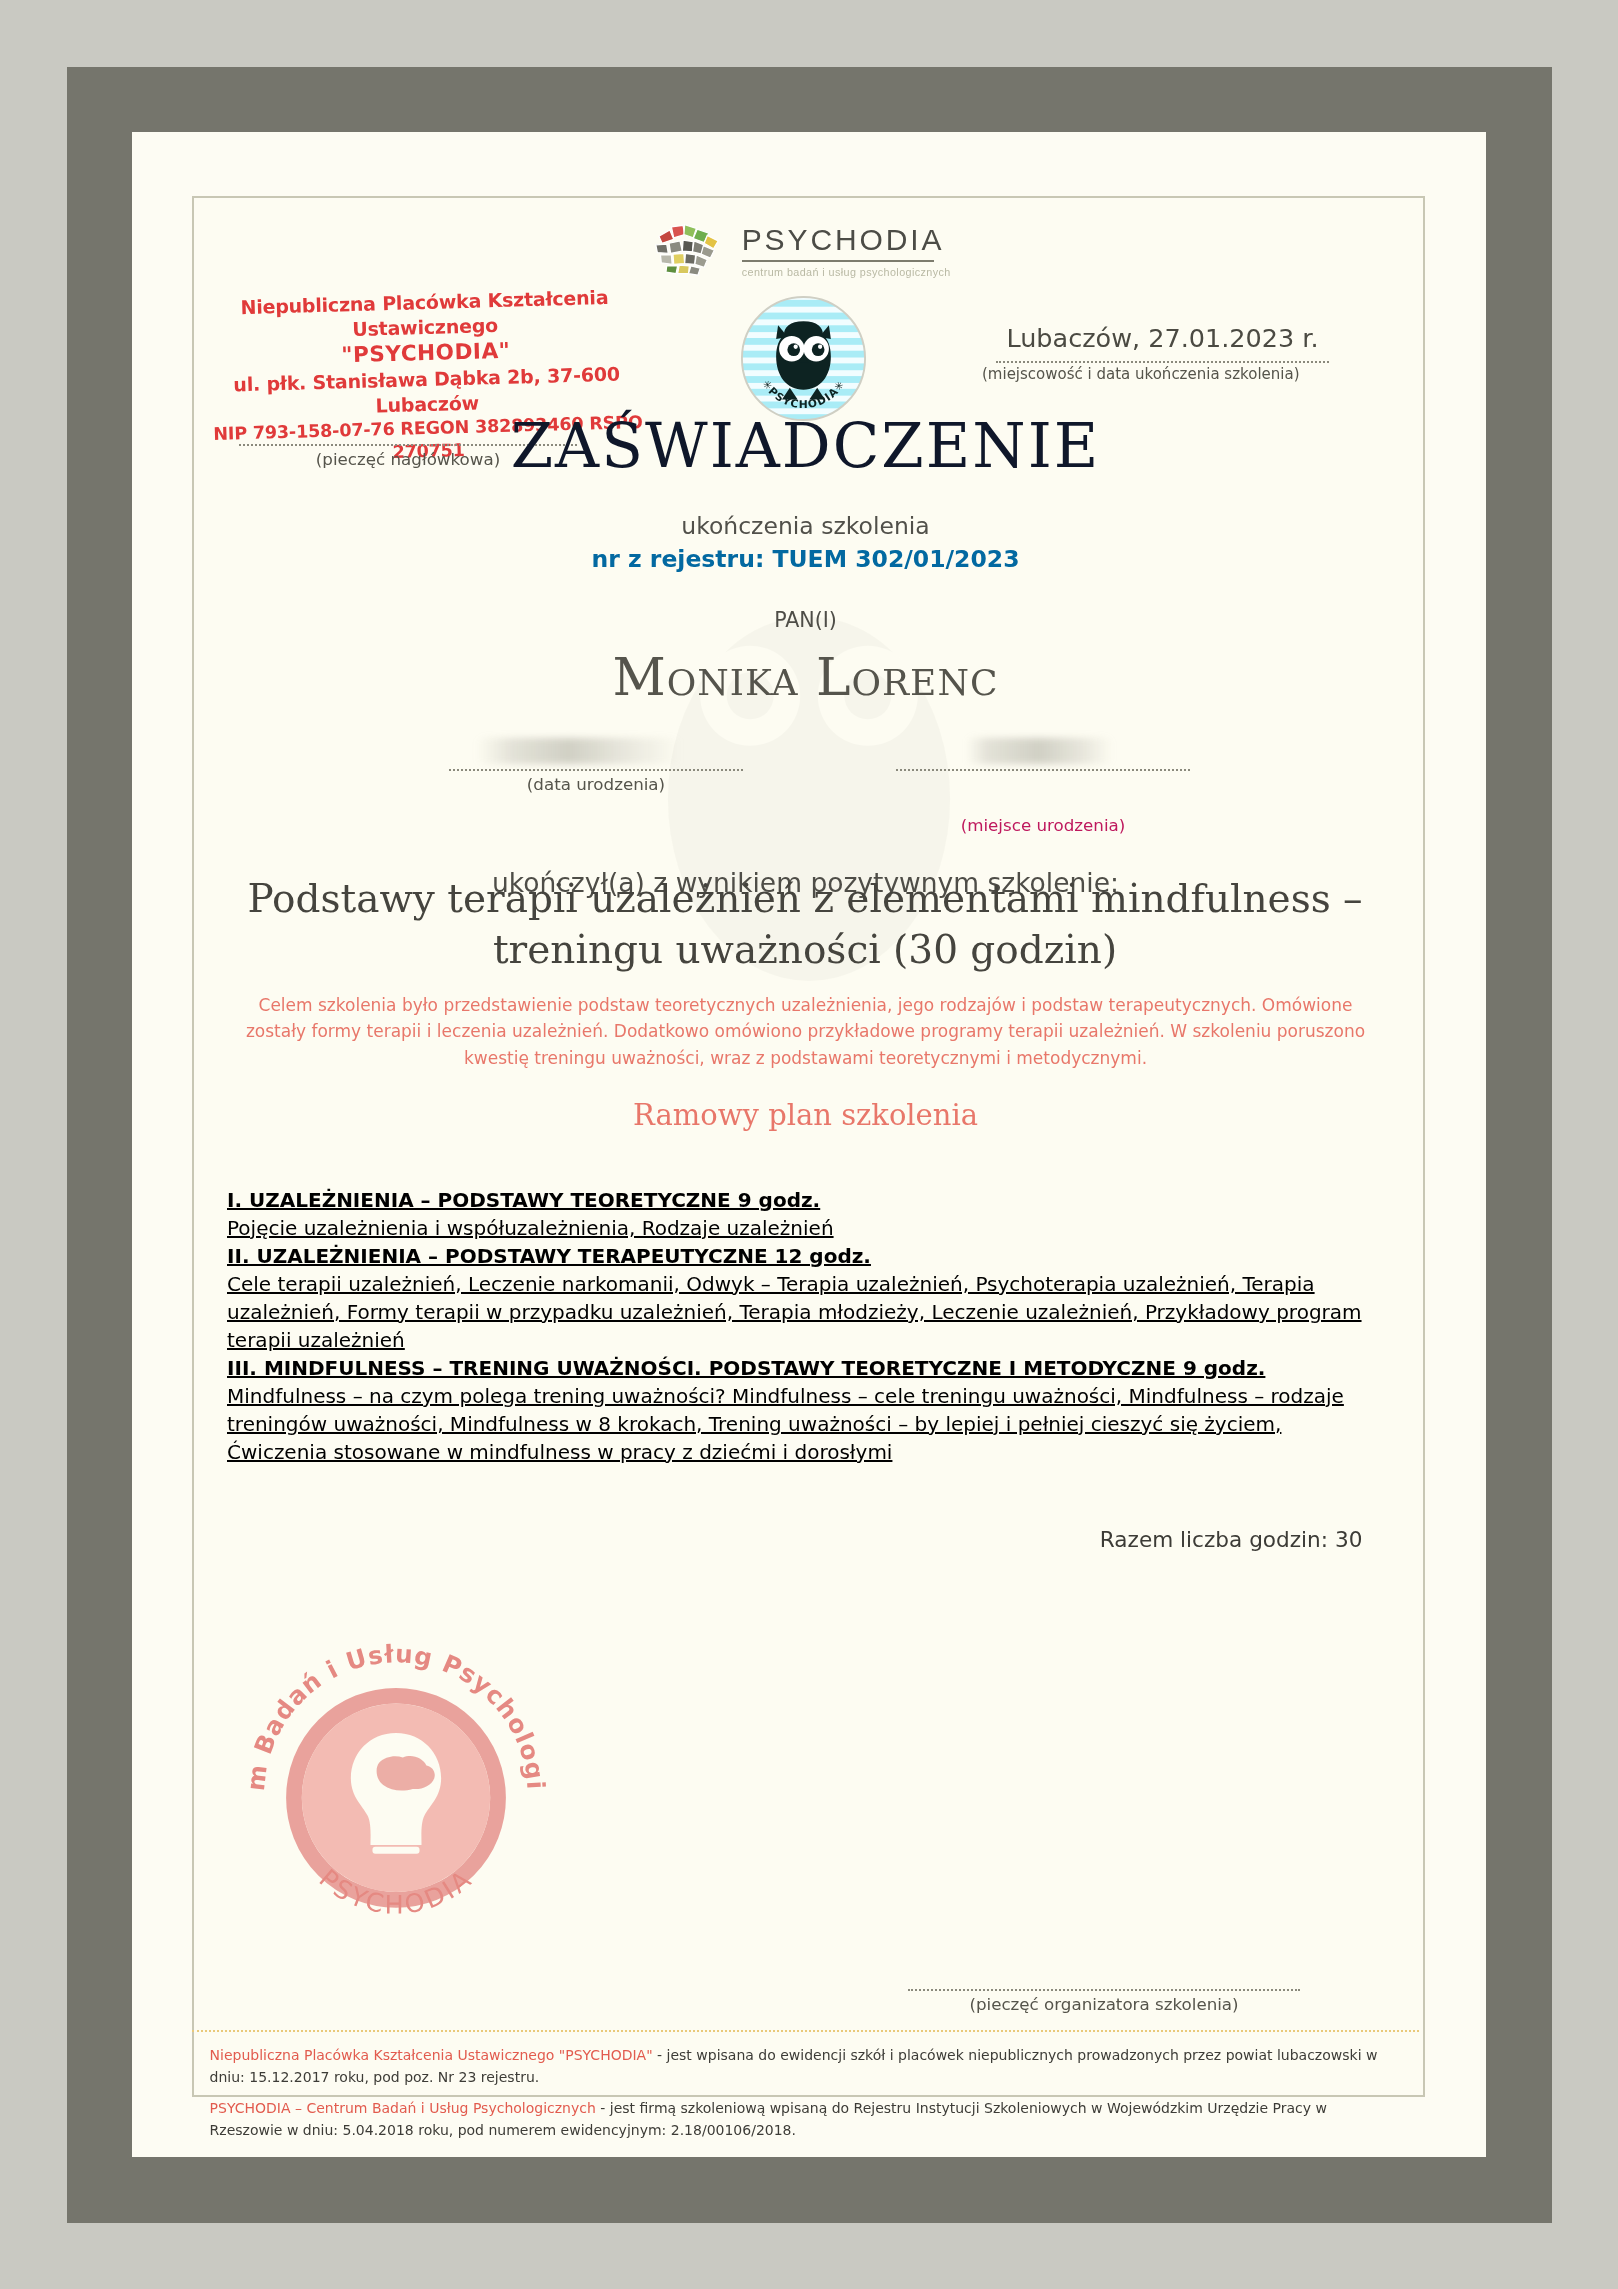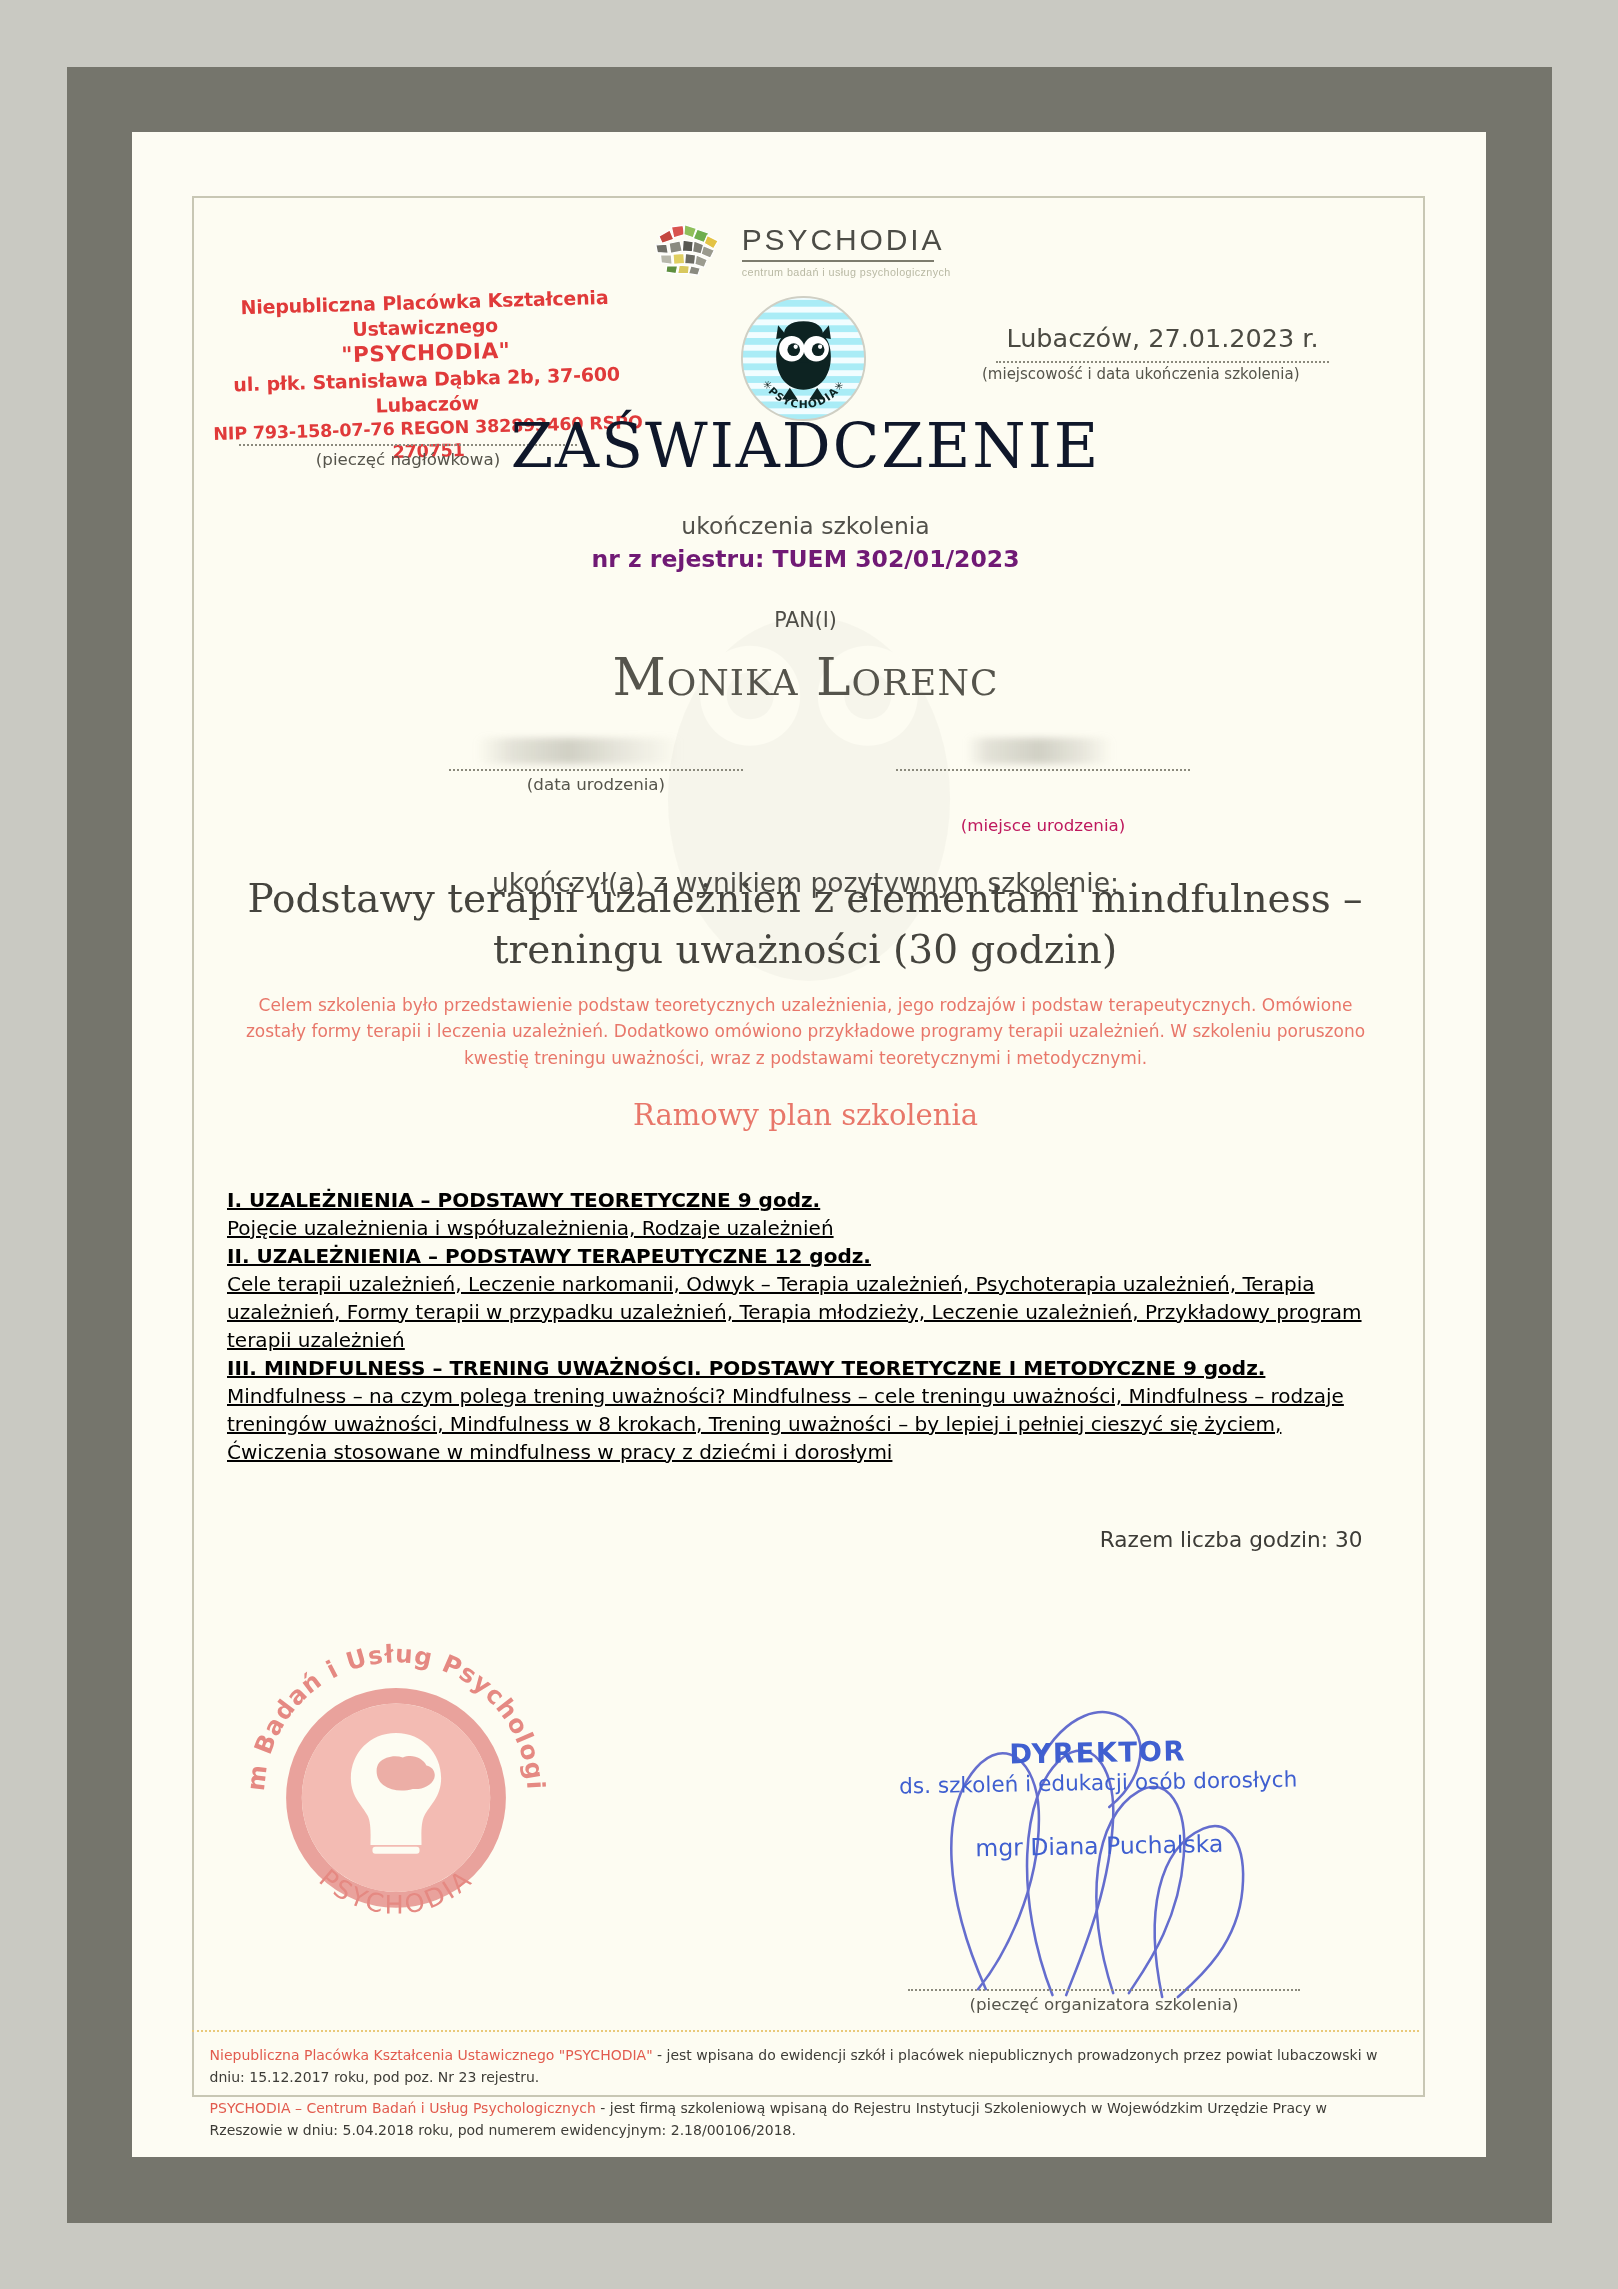--- a/index.html
+++ b/index.html
@@ -151,21 +151,21 @@
     text-align: center;
     font-size: 23.5px;
     color: #51504a;
     font-family: "DejaVu Sans", sans-serif;
   }
   #subtitle-2 {
     left: 0; top: 349px; width: 1227px;
     text-align: center;
     font-size: 23.5px;
     font-weight: bold;
-    color: #701a75;
+    color: #0369a1;
     font-family: "DejaVu Sans", sans-serif;
   }
   #salutation {
     left: 0; top: 412px; width: 1227px;
     text-align: center;
     font-size: 20.6px;
     color: #4e4d47;
     font-family: "DejaVu Sans", sans-serif;
   }
   #person-name {
@@ -478,36 +478,20 @@
         <path d="M143 136c6-6 16-8 24-5 9-4 20 0 24 8 6 1 10 7 8 13-3 8-13 12-22 11-10 3-22 2-30-4-7-5-9-17-4-23z"></path>
       </g>
       <text font-family="DejaVu Sans, sans-serif" font-size="25" font-weight="bold" fill="#e0706a" letter-spacing="1">
         <textPath href="#topArc" startOffset="50%" text-anchor="middle">Centrum Badań i Usług Psychologicznych</textPath>
       </text>
       <text font-family="DejaVu Sans, sans-serif" font-size="26" fill="#e0706a" letter-spacing="3">
         <textPath href="#botArc" startOffset="50%" text-anchor="middle">PSYCHODIA</textPath>
       </text>
     </svg>
 
-    <div id="director-stamp" class="abs">
-      <svg viewBox="0 0 470 340" width="461" height="333">
-        <g fill="none" stroke="#4a55c8" stroke-width="2.6" opacity=".85" stroke-linecap="round">
-          <path d="M120 330C78 236 72 148 110 104c30-34 62-6 64 44 3 78-36 150-62 182"></path>
-          <path d="M188 336c-38-96-34-206 10-242 28-23 54 8 52 60-3 78-36 150-48 182"></path>
-          <path d="M250 334c-30-92-20-180 26-206 30-17 50 16 46 66-5 70-42 118-56 140"></path>
-          <path d="M300 338c-18-86-4-152 42-172 28-12 44 18 40 62-5 58-46 92-66 110"></path>
-          <path d="M176 96c22-44 66-64 92-36 20 22 8 60-22 84"></path>
-        </g>
-      </svg>
-      <div id="director-lines">
-        <div id="director-role">DYREKTOR</div>
-        <div id="director-sub">ds. szkoleń i edukacji osób dorosłych</div>
-        <div id="director-name">mgr Diana Puchalska</div>
-      </div>
-    </div>
     <div id="org-stamp-line" class="abs"></div>
     <div id="org-stamp-caption" class="abs">(pieczęć organizatora szkolenia)</div>
 
     <div id="footer-divider" class="abs"></div>
     <div id="footer" class="abs">
       <p><span class="red-em">Niepubliczna Placówka Kształcenia Ustawicznego "PSYCHODIA"</span><span> - jest wpisana do ewidencji szkół i placówek niepublicznych prowadzonych przez powiat lubaczowski w dniu: 15.12.2017 roku, pod poz. Nr 23 rejestru.</span></p>
       <p><span class="red-em">PSYCHODIA – Centrum Badań i Usług Psychologicznych</span><span> - jest firmą szkoleniową wpisaną do Rejestru Instytucji Szkoleniowych w Wojewódzkim Urzędzie Pracy w Rzeszowie w dniu: 5.04.2018 roku, pod numerem ewidencyjnym: 2.18/00106/2018.</span></p>
     </div>
 
   </div>

